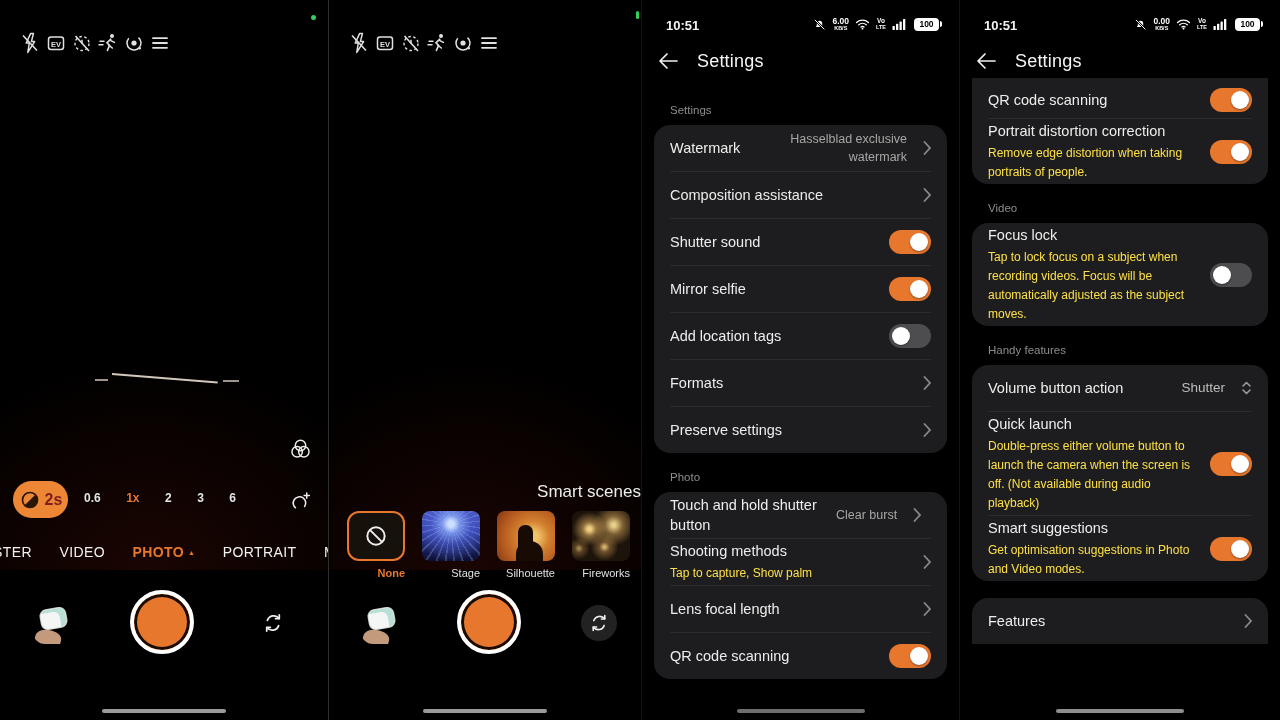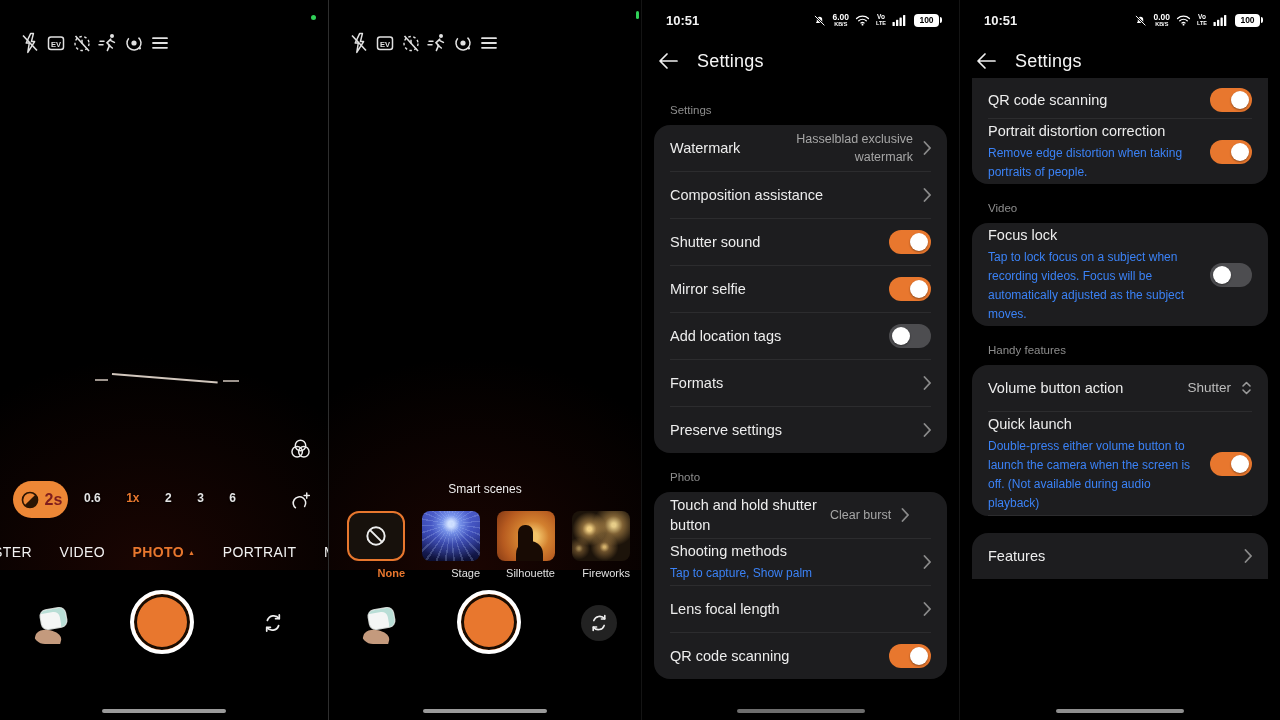--- a/index.html
+++ b/index.html
@@ -34,21 +34,21 @@
     font-size:12px;font-weight:bold;color:#e4e4e4;text-shadow:0 1px 2px #000}
   .zoom-row .zopt.sel{color:#E8772E}
 
   .modes{position:absolute;top:544px;left:0;right:0;display:flex;justify-content:space-between;align-items:center;
     font-size:14px;letter-spacing:.4px;color:#f2f2f2;white-space:nowrap}
   .modes .mode.cutL{margin-left:-7px}
   .modes .mode.cutR{margin-right:-8px}
   .modes .mode.active{color:#E8772E;font-weight:bold}
   .modes .caret{font-size:7px;color:#E8772E;margin-left:4px;vertical-align:2px}
 
-  .scenes-title{position:absolute;top:482px;left:0;right:0;text-align:center;font-size:12px;color:#ececec}
+  .scenes-title{position:absolute;top:482px;left:0;right:0;text-align:right;font-size:17px;color:#ececec}
   .scenes-row{position:absolute;top:511px;left:18px;right:0;display:flex;gap:17px}
   .scene{width:58px;flex:0 0 auto}
   .scene-thumb{width:58px;height:50px;border-radius:8px;position:relative;overflow:hidden}
   .scene.sel .scene-thumb{border:2px solid #E8772E;border-radius:12px;background:#17110c;display:flex;align-items:center;justify-content:center}
   .scene-label{margin-top:6px;font-size:11px;text-align:right;color:#e0e0e0}
   .scene.sel .scene-label{color:#E8772E;font-weight:bold}
   .th-stage{background:
     repeating-conic-gradient(from -8deg at 50% 26%, rgba(190,210,255,.22) 0 3deg, transparent 3deg 13deg),
     radial-gradient(circle at 50% 26%, #cfe0ff 0 3px, rgba(130,160,245,.85) 9px, rgba(80,100,215,.6) 20px, transparent 38px),
     linear-gradient(180deg,#4452b8 0%,#2e3a9e 40%,#1b2266 68%,#0c0f33 100%)}
@@ -70,40 +70,40 @@
     box-shadow:0 0 0 1px #cfd4d1, inset -6px 3px 0 #b9ded6;transform:rotate(-10deg)}
   .thumb-gallery::after{content:"";position:absolute;left:2px;bottom:-4px;width:26px;height:18px;background:#c49a7d;border-radius:50% 40% 0 0;transform:rotate(14deg)}
   .shutter{position:absolute;top:0;width:64px;height:64px;border-radius:50%;background:#E8772E;
     border:4px solid #fff;box-shadow:inset 0 0 0 3px #190c02}
   .flip-btn{position:absolute;top:15px;width:36px;height:36px;border-radius:50%;display:flex;align-items:center;justify-content:center}
   .flip-btn.dark{background:#222}
   .navbar{position:absolute;bottom:7px;left:50%;transform:translateX(-50%);width:124px;height:4px;border-radius:2px}
   .nb-light{background:#9a9a9a}.nb-dim{background:#6d6d6d}.nb-mid{background:#8e8e8e}
 
   
-  .statusbar{height:30px;display:flex;align-items:center;justify-content:space-between;padding:10px 20px 0 24px}
+  .statusbar{height:30px;display:flex;justify-content:space-between;padding:18px 20px 0 24px}
   .sb-time{font-size:13px;font-weight:bold;color:#f2f2f2}
   .sb-right{display:flex;align-items:center;gap:6px}
   .sb-stack{display:flex;flex-direction:column;align-items:center;line-height:1;color:#fff}
   .sb-stack .big{font-size:8.5px;font-weight:bold}
   .sb-stack .small{font-size:5.5px;font-weight:bold;margin-top:1px}
   .battery{position:relative;width:25px;height:13px;background:#fff;border-radius:4px;display:flex;align-items:center;justify-content:center;margin-left:2px}
   .battery::after{content:"";position:absolute;right:-3px;top:3.5px;width:2px;height:6px;background:#fff;border-radius:0 2px 2px 0}
   .battery span{font-size:8.5px;font-weight:bold;color:#000}
   .appbar{display:flex;align-items:center;gap:17px;padding:19px 16px 13px 14px}
   .appbar .title{font-size:18px;color:#f5f5f5;letter-spacing:.2px}
   .content{padding:0 12px}
   .section-label{font-size:11.5px;color:#8d8d8d;margin:18px 16px 9px}
   .card{background:#1d1d1f;border-radius:16px;overflow:hidden}
   .card.cut-top{border-radius:0 0 16px 16px}
   .card.cut-bottom{border-radius:16px 16px 0 0}
-  .row{display:flex;align-items:center;padding:2px 16px;min-height:46px;gap:10px}
+  .row{display:flex;align-items:center;padding:2px 16px;min-height:46px;gap:16px}
   .row-main{flex:1 1 auto;min-width:0}
   .row-label{font-size:14.5px;color:#ededed;line-height:20px}
-  .row-sub{font-size:12px;color:#3b82f6;line-height:19px;margin-top:3px}
+  .row-sub{font-size:12px;color:#fde047;line-height:19px;margin-top:3px}
   .row-value{font-size:12.5px;color:#a6a6a6;text-align:right;max-width:118px;line-height:18px;flex:0 0 auto}
   .chev{flex:0 0 auto;display:flex;align-items:center}
   .sep{height:1px;background:#2c2c2e;margin:0 16px}
   .toggle{position:relative;flex:0 0 auto;width:42px;height:24px;border-radius:12px;background:#4d4d50}
   .toggle::after{content:"";position:absolute;top:3px;left:3px;width:18px;height:18px;border-radius:50%;background:#fff;box-shadow:0 1px 2px rgba(0,0,0,.4)}
   .toggle.on{background:#E8772E}
   .toggle.on::after{left:21px}
   .p3 .navbar,.p4 .navbar{width:128px}
 </style>
 </head>
@@ -560,20 +560,27 @@
       </div>
       <div class="sep"></div>
       <div class="row">
         <div class="row-main">
           <div class="row-label">Quick launch</div>
           <div class="row-sub" style="max-width:210px">Double-press either volume button to launch the camera when the screen is off. (Not available during audio playback)</div>
         </div>
         <div class="toggle on"></div>
       </div>
       <div class="sep"></div>
+      <div class="row">
+        <div class="row-main">
+          <div class="row-label">Smart suggestions</div>
+          <div class="row-sub" style="max-width:210px">Get optimisation suggestions in Photo and Video modes.</div>
+        </div>
+        <div class="toggle on"></div>
+      </div>
     </div>
 
     <div class="card cut-bottom" style="margin-top:17px">
       <div class="row">
         <div class="row-main">
             <div class="row-label">Features</div>
           </div>
         <span class="chev">
             <svg width="8" height="14" viewBox="0 0 8 14">
               <path d="M1.5 1l5.5 6-5.5 6" fill="none" stroke="#8a8a8a" stroke-width="1.8" stroke-linecap="round"></path>

